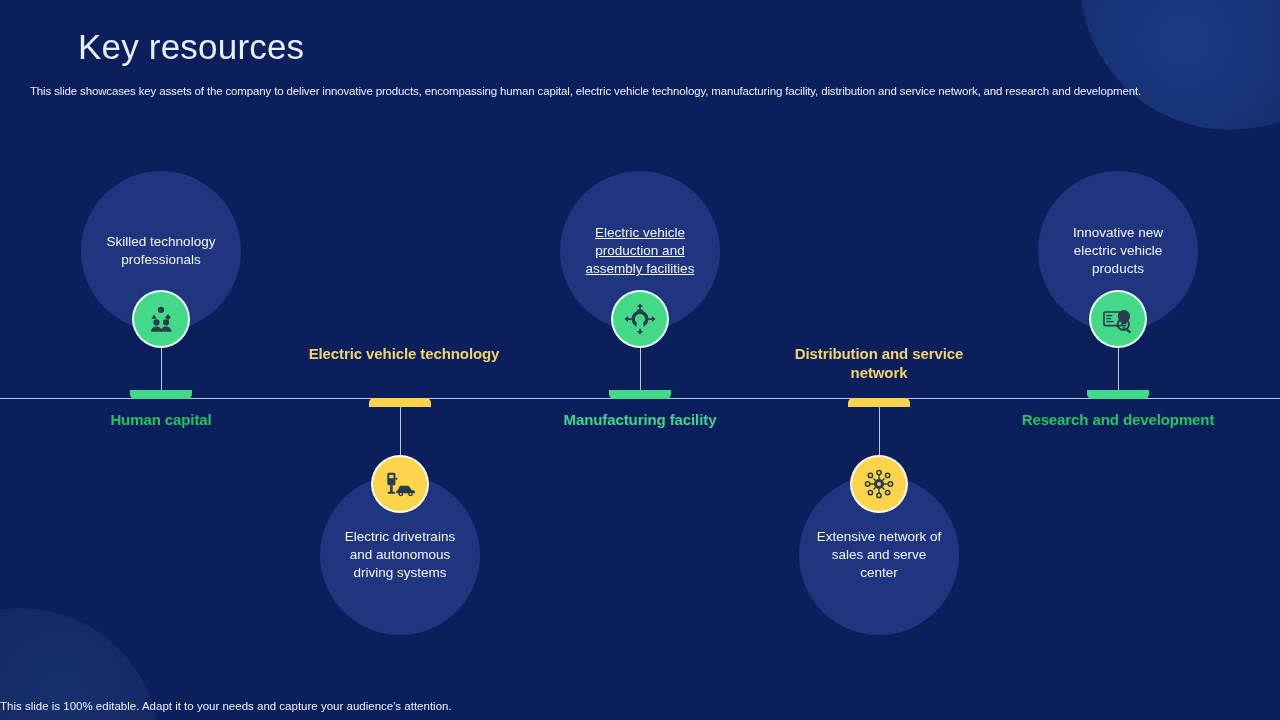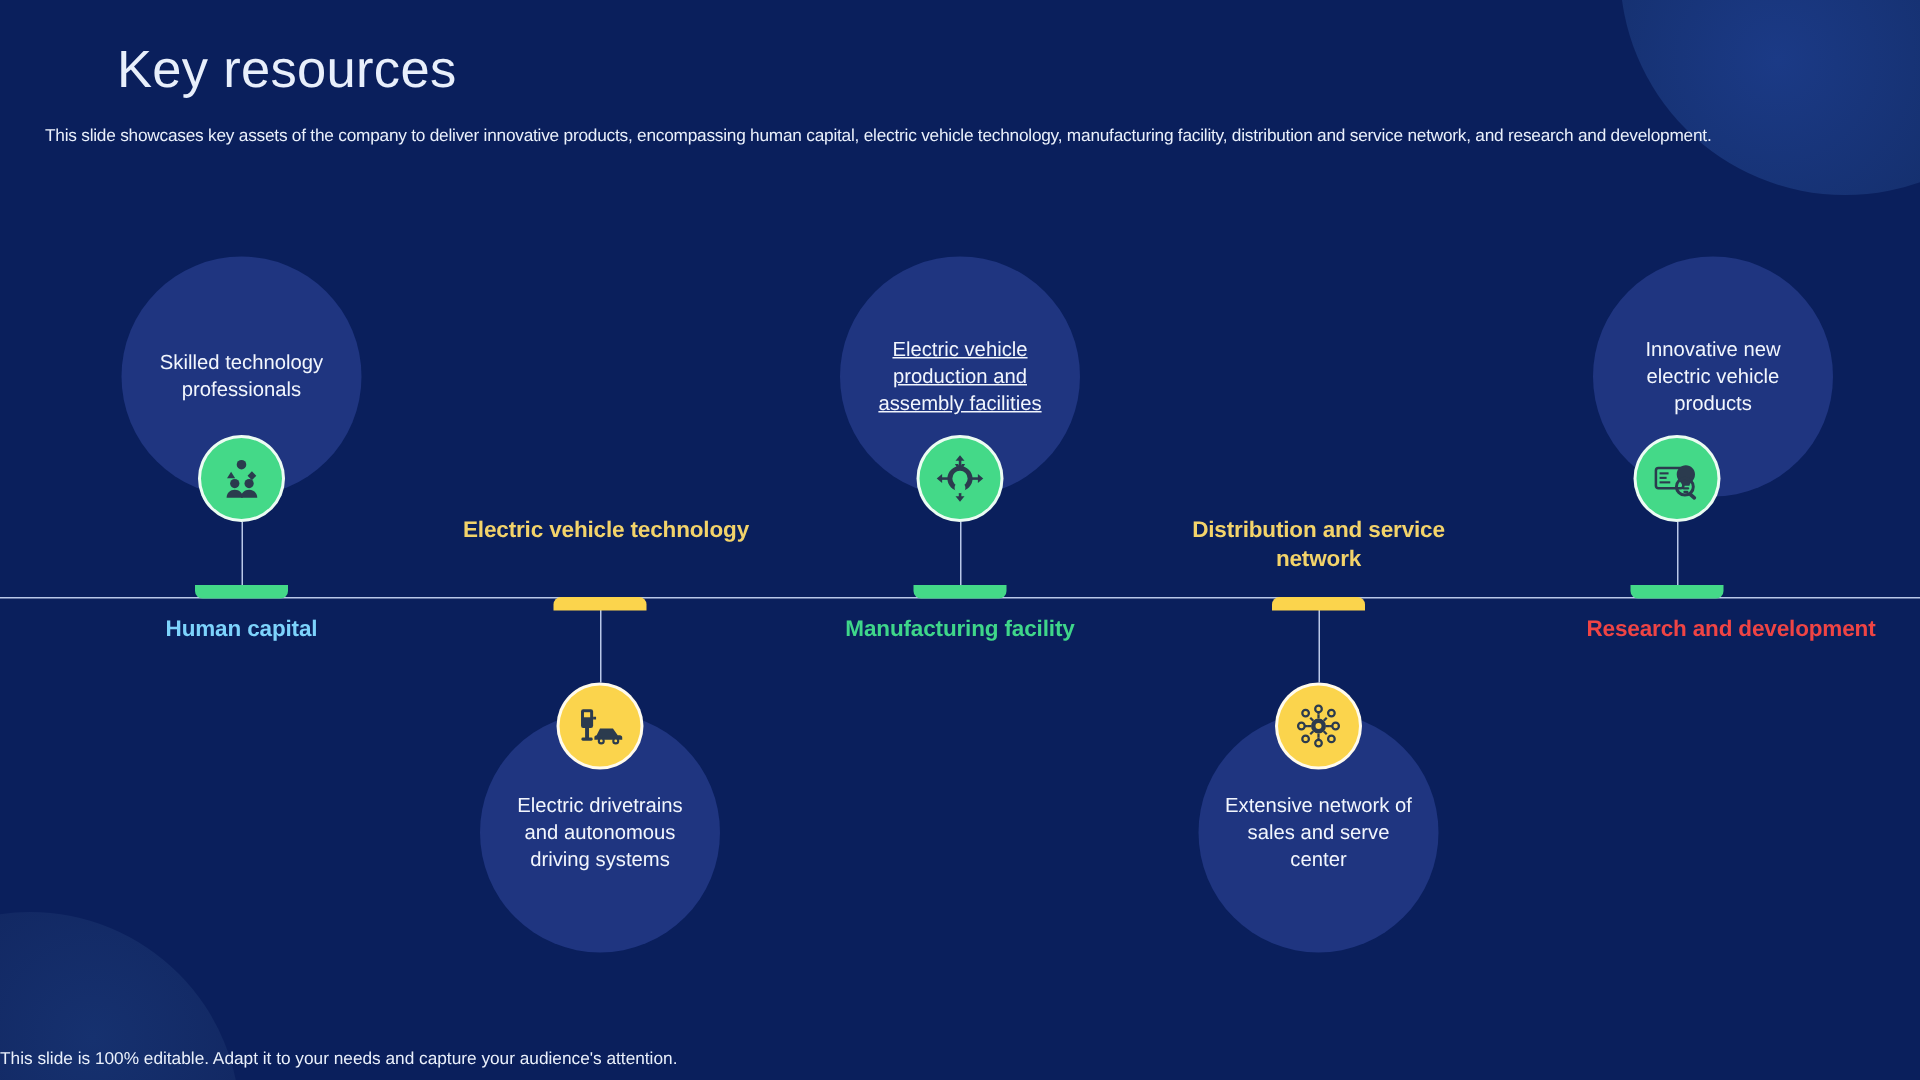--- a/index.html
+++ b/index.html
@@ -116,21 +116,21 @@
         <svg width="30" height="30" viewBox="0 0 32 32" fill="#2b3b4e">
       <circle cx="16" cy="6.2" r="3.4"></circle>
       <path d="M8.6 11.2l2.9 4.6H5.7z"></path>
       <path d="M23.4 10.9l3.1 3.2-3.1 3.2-3.1-3.2z"></path>
       <circle cx="11.2" cy="19.6" r="3.3"></circle>
       <path d="M5.4 29.6c0-3.3 2.6-5.6 5.8-5.6s5.8 2.3 5.8 5.6z"></path>
       <circle cx="21.4" cy="19.6" r="3.3"></circle>
       <path d="M15.6 29.6c0-3.3 2.6-5.6 5.8-5.6s5.8 2.3 5.8 5.6z"></path>
     </svg>
       </div>
-      <div class="node-label" style="left: 61px; top: 410px; color: #7dd3fc;">Human capital</div>
+      <div class="node-label" style="left: 61px; top: 410px; color: #22c55e;">Human capital</div>
     </div>
     <div class="node">
       <div class="bubble" style="left: 320px; top: 475px; width: 160px; height: 160px; align-items: center;">
         <span>Electric drivetrains and autonomous driving systems</span>
       </div>
       <div class="connector" style="left: 400px; top: 401px; height: 54px;"></div>
       <div class="tab up" style="left: 369px; top: 398px; background: rgb(251, 212, 76);"></div>
       <div class="icon-circle" style="left: 371px; top: 455px; background: rgb(251, 212, 76);">
         <svg width="32" height="30" viewBox="0 0 34 32" fill="#2b3b4e">
       <rect x="3.5" y="4" width="8.6" height="13.4" rx="1.6"></rect>
@@ -189,36 +189,36 @@
       <circle cx="7.4" cy="7.4" r="2.2"></circle>
       <circle cx="24.6" cy="7.4" r="2.2"></circle>
       <circle cx="7.4" cy="24.6" r="2.2"></circle>
       <circle cx="24.6" cy="24.6" r="2.2"></circle>
       <path d="M16 6.8v1.6M16 23.6v1.6M6.8 16h1.6M23.6 16h1.6"></path>
     </svg>
       </div>
       <div class="node-label" style="left: 779px; top: 344px; color: rgb(243, 211, 106);">Distribution and service network</div>
     </div>
     <div class="node">
-      <div class="bubble" style="left: 1062px; top: 171px; width: 160px; height: 160px; justify-content: flex-end;">
+      <div class="bubble" style="left: 1038px; top: 171px; width: 160px; height: 160px; justify-content: flex-end;">
         <span>Innovative new electric vehicle products</span>
       </div>
       <div class="connector" style="left: 1118px; top: 348px; height: 50px;"></div>
       <div class="tab down" style="left: 1087px; top: 390px; background: rgb(68, 217, 136);"></div>
       <div class="icon-circle" style="left: 1089px; top: 290px; background: rgb(68, 217, 136);">
         <svg width="32" height="30" viewBox="0 0 34 32" fill="#2b3b4e">
       <rect x="2" y="8.5" width="19.5" height="14.5" rx="1.8" fill="none" stroke="#2b3b4e" stroke-width="1.8"></rect>
       <rect x="4.6" y="11.6" width="6.4" height="1.5"></rect>
       <rect x="4.6" y="14.8" width="5" height="1.5"></rect>
       <rect x="4.6" y="18" width="7.6" height="1.5"></rect>
       <path d="M18.6 2.4l1 3.2M23.6 1.4v3.4M28 2.6l-1.4 3"></path>
       <path d="M23.3 6.6c3.6 0 6.5 2.9 6.5 6.5 0 2.4-1.3 4.2-2.6 5.5-.8.8-1.2 1.5-1.3 2.6h-5.2c-.1-1.1-.5-1.8-1.3-2.6-1.3-1.3-2.6-3.1-2.6-5.5 0-3.6 2.9-6.5 6.5-6.5z"></path>
       <rect x="20.9" y="22.2" width="4.8" height="1.7" rx=".8"></rect>
       <rect x="21.5" y="24.7" width="3.6" height="1.7" rx=".8"></rect>
       <circle cx="22.6" cy="21.8" r="6" fill="none" stroke="#2b3b4e" stroke-width="2.1"></circle>
       <rect x="26.4" y="25.4" width="6.4" height="2.6" rx="1.3" transform="rotate(42 26.4 25.4)"></rect>
     </svg>
       </div>
-      <div class="node-label" style="left: 1018px; top: 410px; color: #ef4444; margin-left: 36px;">Research and development</div>
+      <div class="node-label" style="left: 1018px; top: 410px; color: #22c55e;">Research and development</div>
     </div>
   </div>
 
 <div id="footer-note">This slide is 100% editable. Adapt it to your needs and capture your audience's attention.</div>
 
 </body></html>

